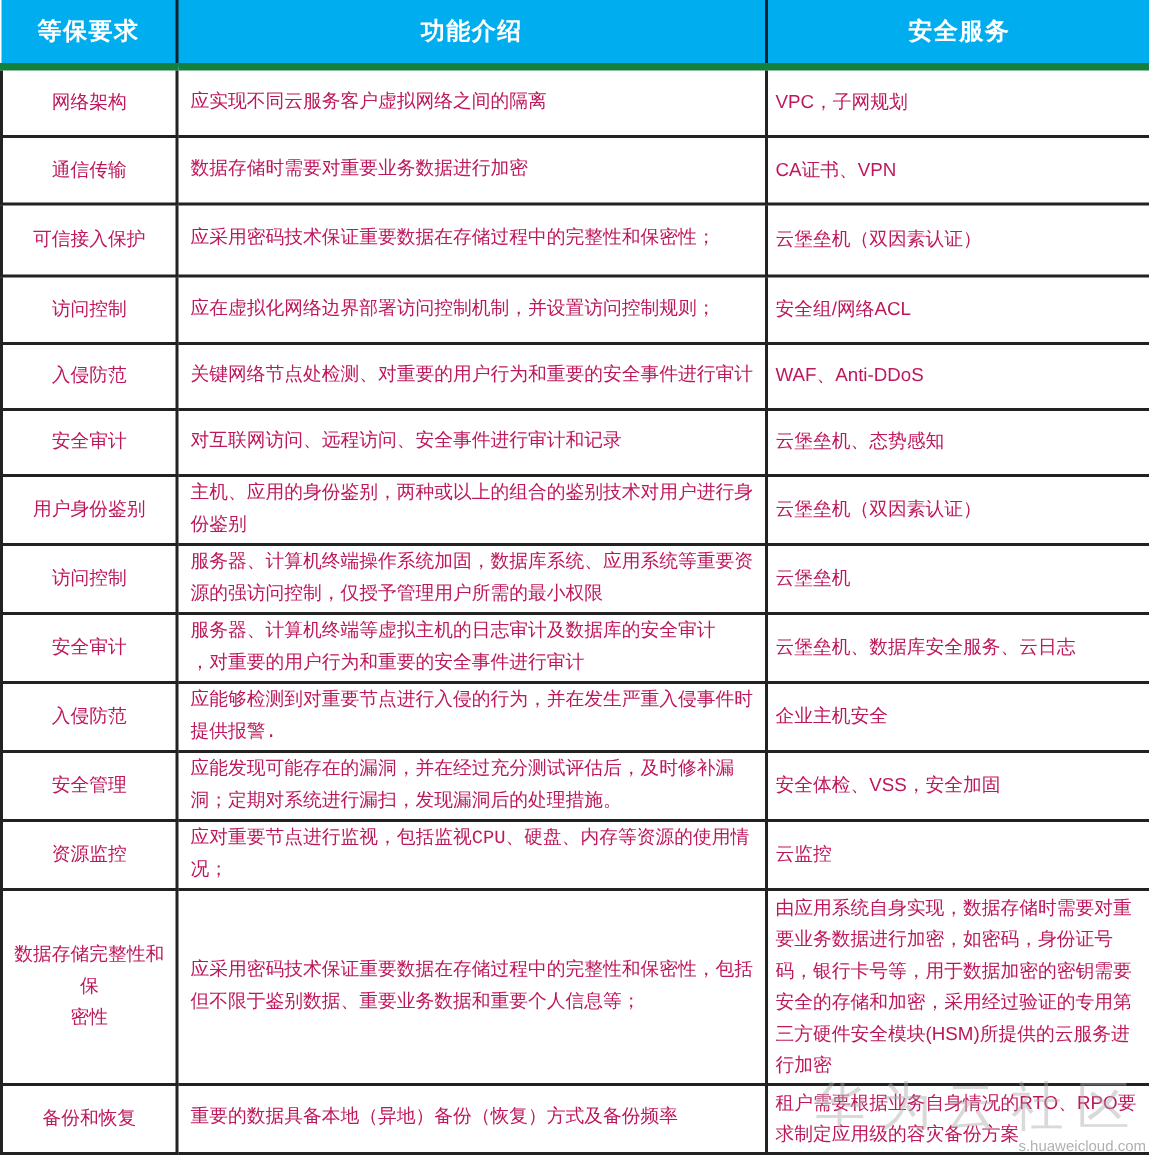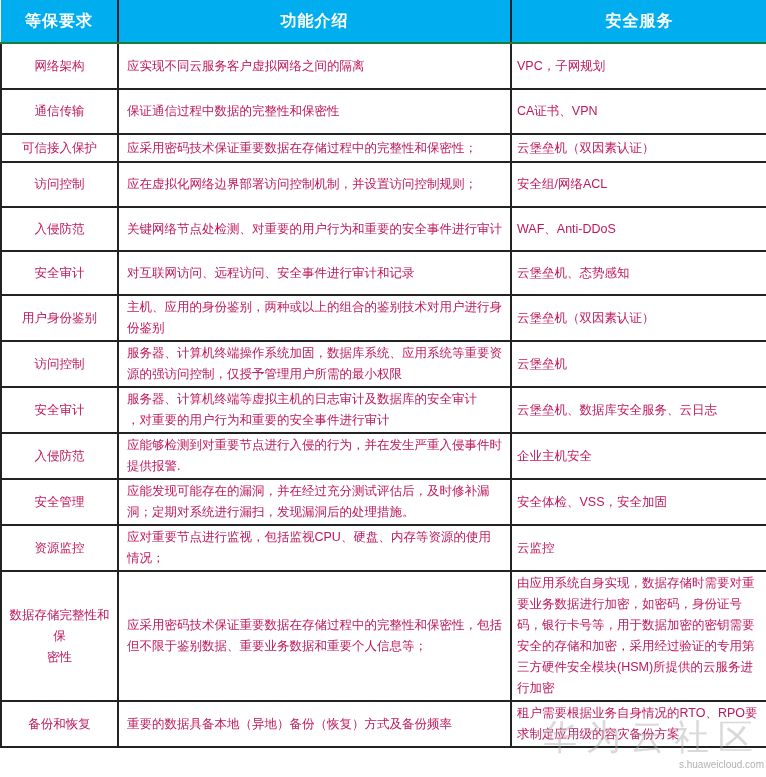--- a/index.html
+++ b/index.html
@@ -15,36 +15,36 @@
     table-layout:fixed;
     width:766px;
   }
   table.sec th{
     background:#00AEEF;
     color:#ffffff;
     font-size:16px;
     font-weight:bold;
     height:40px;
     text-align:center;
-    border-bottom:2px solid #15803d;
+    border-bottom:5px solid #15803d;
     border-left:2px solid #10242c;
     letter-spacing:1px;
   }
   table.sec th:first-child{border-left:none;}
   table.sec td{
     border:2px solid #222222;
     vertical-align:middle;
     color:#be185d;
     font-size:12.5px;
     line-height:21px;
     white-space:pre-line;
     overflow:hidden;
   }
   td.req{text-align:center;padding:1px 3px;font-size:12.5px;}
-  td.desc{padding:1px 8px 1px 8px;text-align:left;}
+  td.desc{padding:1px 8px 1px 8px;text-align:left;font-family:Liberation Mono, monospace;}
   td.svc{padding:1px 4px 1px 5px;text-align:left;}
   .watermark{
     position:absolute;
     right:0;bottom:0;
     width:300px;height:70px;
     pointer-events:none;
   }
   .wm-cn{
     position:absolute;
     right:4px;bottom:16px;
@@ -79,24 +79,24 @@
       </tr>
     </thead>
     <tbody>
       <tr style="height:46px">
         <td class="req">网络架构</td>
         <td class="desc">应实现不同云服务客户虚拟网络之间的隔离</td>
         <td class="svc">VPC，子网规划</td>
       </tr>
       <tr style="height:45px">
         <td class="req">通信传输</td>
-        <td class="desc">保证通信过程中数据的完整性和保密性</td>
+        <td class="desc">数据存储时需要对重要业务数据进行加密</td>
         <td class="svc">CA证书、VPN</td>
       </tr>
-      <tr style="height:28px">
+      <tr style="height:48px">
         <td class="req">可信接入保护</td>
         <td class="desc">应采用密码技术保证重要数据在存储过程中的完整性和保密性；</td>
         <td class="svc">云堡垒机（双因素认证）</td>
       </tr>
       <tr style="height:45px">
         <td class="req">访问控制</td>
         <td class="desc">应在虚拟化网络边界部署访问控制机制，并设置访问控制规则；</td>
         <td class="svc">安全组/网络ACL</td>
       </tr>
       <tr style="height:44px">

